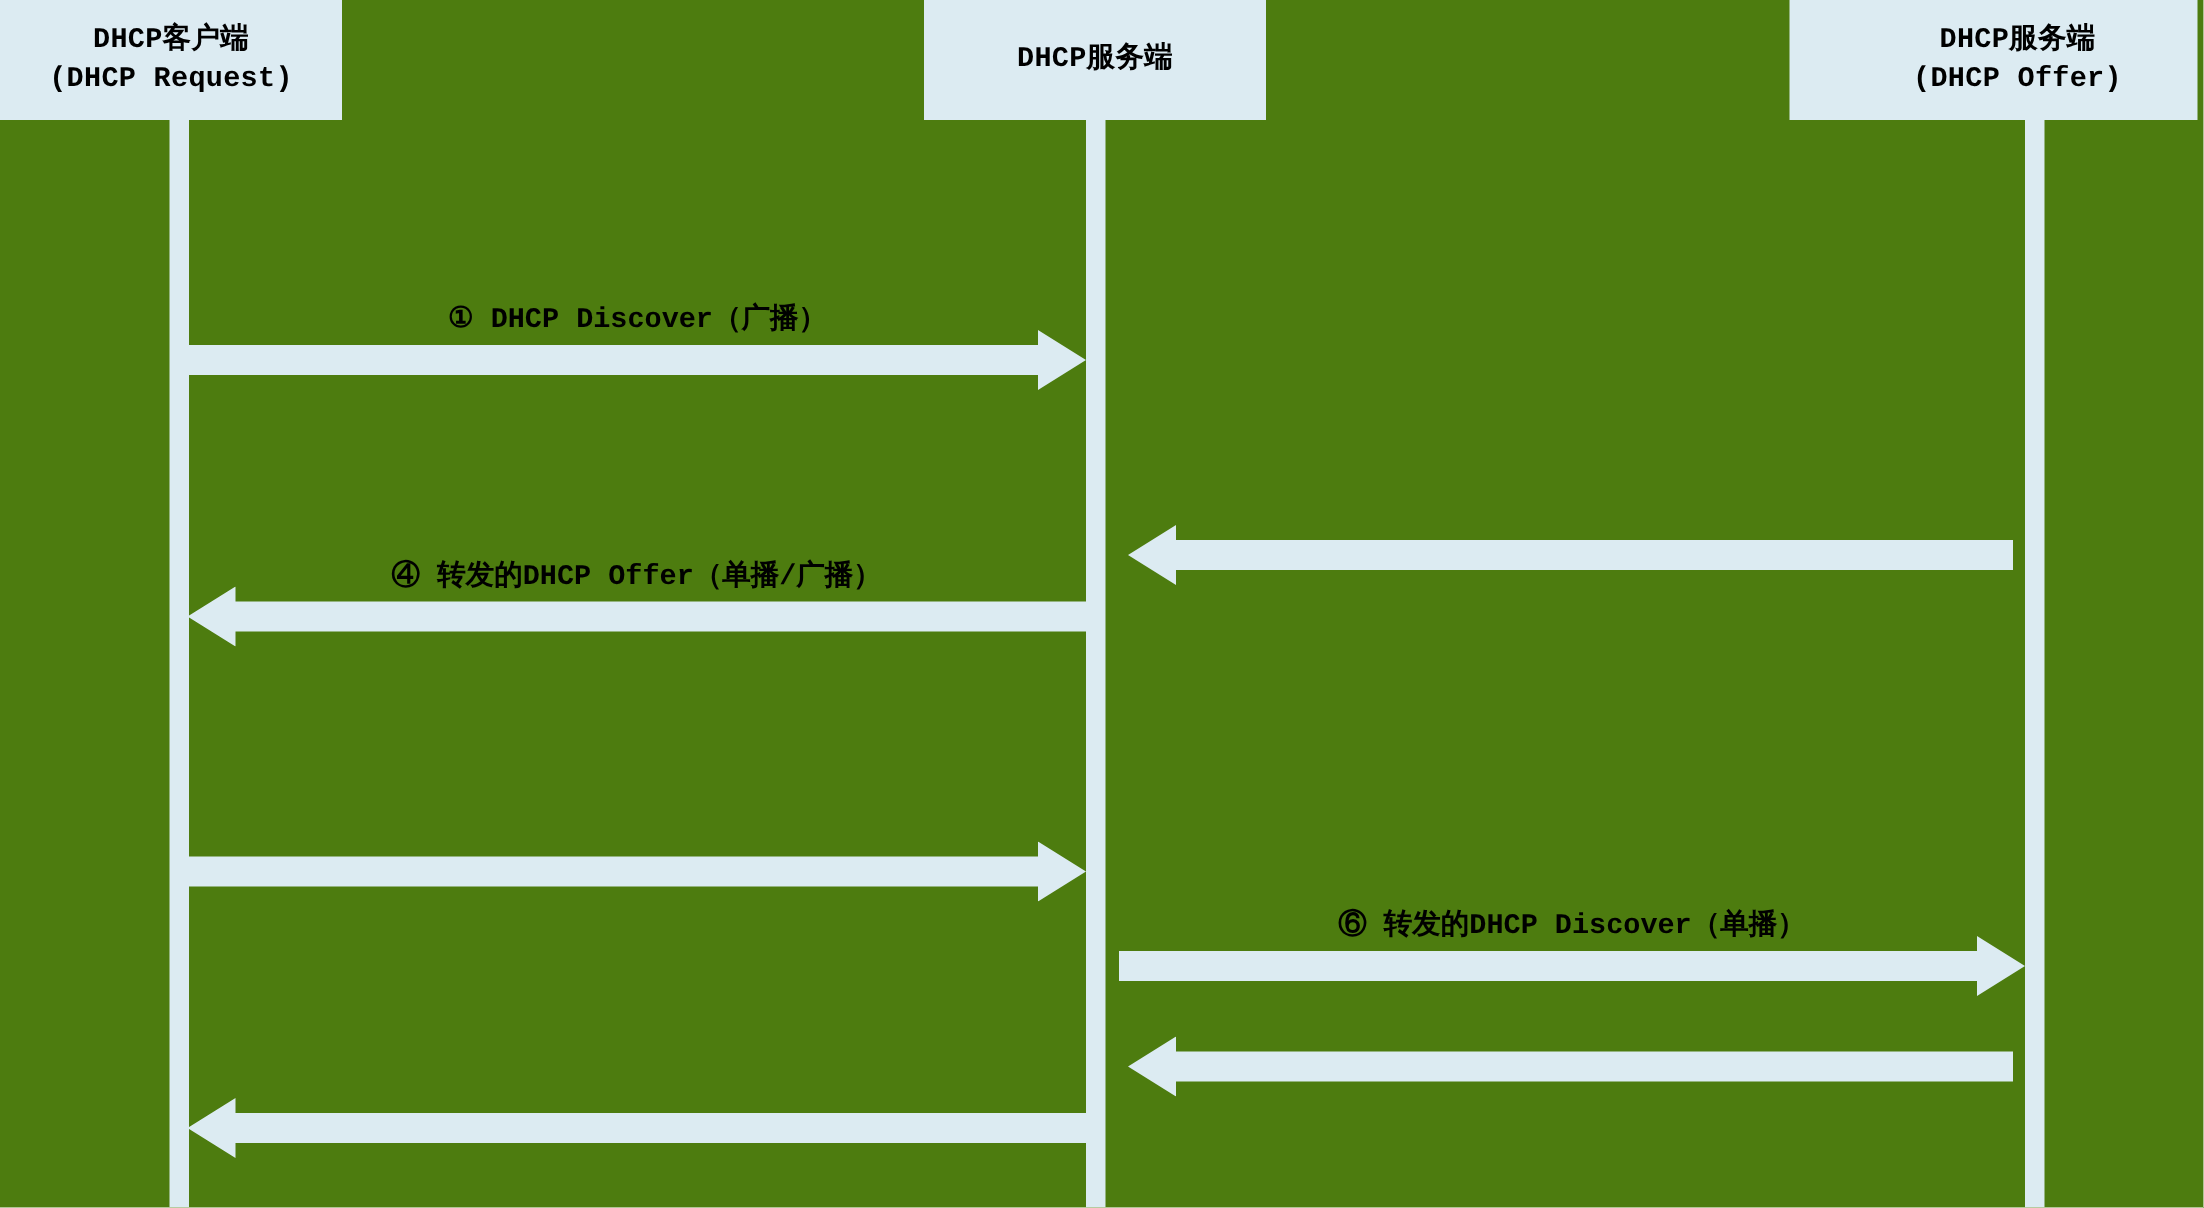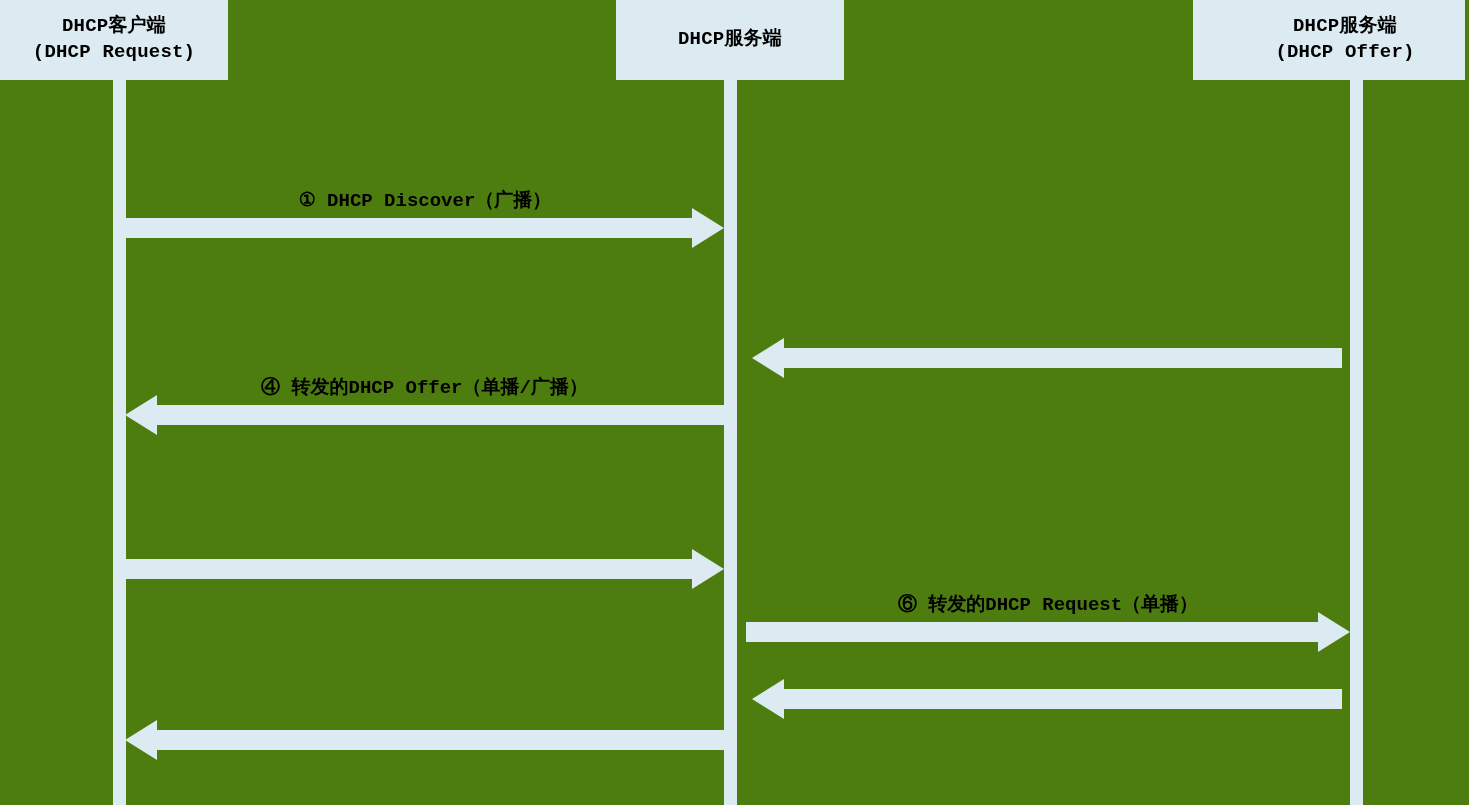--- a/index.html
+++ b/index.html
@@ -34,20 +34,21 @@
   }
   .lifeline {
     position: absolute;
     width: 13px;
     background: #dcebf2;
     top: 80px;
     bottom: 0;
   }
   .msg {
     position: absolute;
+    margin-top: 12px;
   }
   .msg-label {
     position: absolute;
     top: 0;
     left: 0;
     width: 100%;
     text-align: center;
     font-size: 19px;
     font-weight: bold;
     color: #000000;
@@ -106,39 +107,39 @@
 
 
   <div class="msg" style="left:752px; top:320px; width:590px; height:60px;">
     <div class="msg-arrow" style="top:18px;">
       <svg viewBox="0 0 590 40" preserveAspectRatio="none" aria-hidden="true">
         <polygon points="590,10 32,10 32,0 0,20 32,40 32,30 590,30" fill="#dcebf2"></polygon>
       </svg>
     </div>
   </div>
 
-  <div class="msg" style="left:125px; top:377px; width:599px; height:60px;">
+  <div class="msg" style="left:125px; top:361px; width:599px; height:60px;">
     <div class="msg-label">④ 转发的DHCP Offer（单播/广播）</div>
     <div class="msg-arrow" style="top:18px;">
       <svg viewBox="0 0 599 40" preserveAspectRatio="none" aria-hidden="true">
         <polygon points="599,10 32,10 32,0 0,20 32,40 32,30 599,30" fill="#dcebf2"></polygon>
       </svg>
     </div>
   </div>
 
   <div class="msg" style="left:126px; top:531px; width:598px; height:60px;">
     <div class="msg-arrow" style="top:18px;">
       <svg viewBox="0 0 598 40" preserveAspectRatio="none" aria-hidden="true">
         <polygon points="0,10 566,10 566,0 598,20 566,40 566,30 0,30" fill="#dcebf2"></polygon>
       </svg>
     </div>
   </div>
 
   <div class="msg" style="left:746px; top:594px; width:604px; height:60px;">
-    <div class="msg-label">⑥ 转发的DHCP Request（单播）</div>
+    <div class="msg-label">⑥ 转发的DHCP Discover（单播）</div>
     <div class="msg-arrow" style="top:18px;">
       <svg viewBox="0 0 604 40" preserveAspectRatio="none" aria-hidden="true">
         <polygon points="0,10 572,10 572,0 604,20 572,40 572,30 0,30" fill="#dcebf2"></polygon>
       </svg>
     </div>
   </div>
 
   <div class="msg" style="left:752px; top:661px; width:590px; height:60px;">
     <div class="msg-arrow" style="top:18px;">
       <svg viewBox="0 0 590 40" preserveAspectRatio="none" aria-hidden="true">

